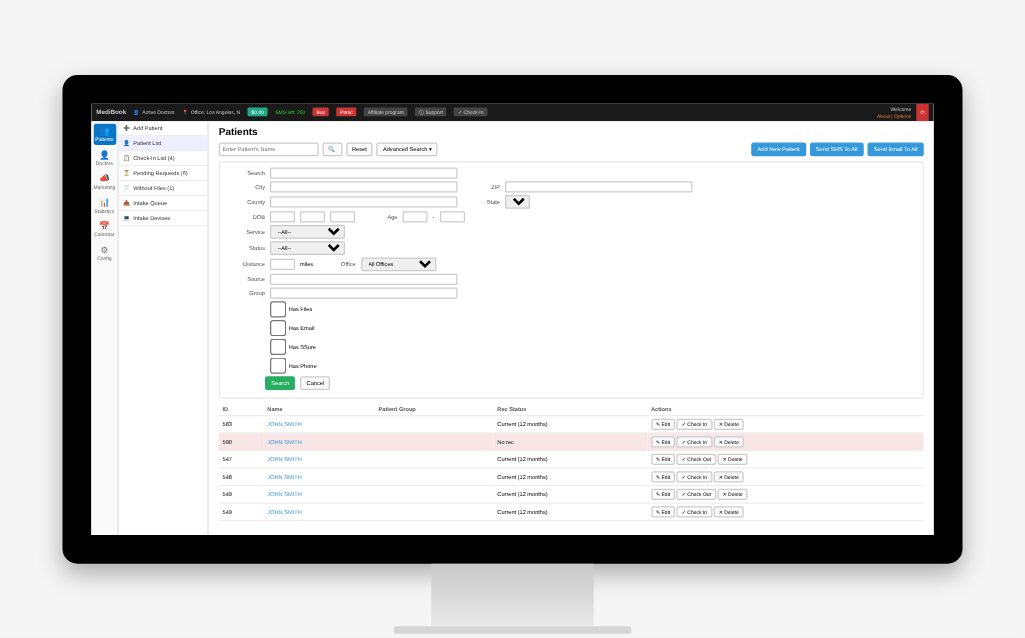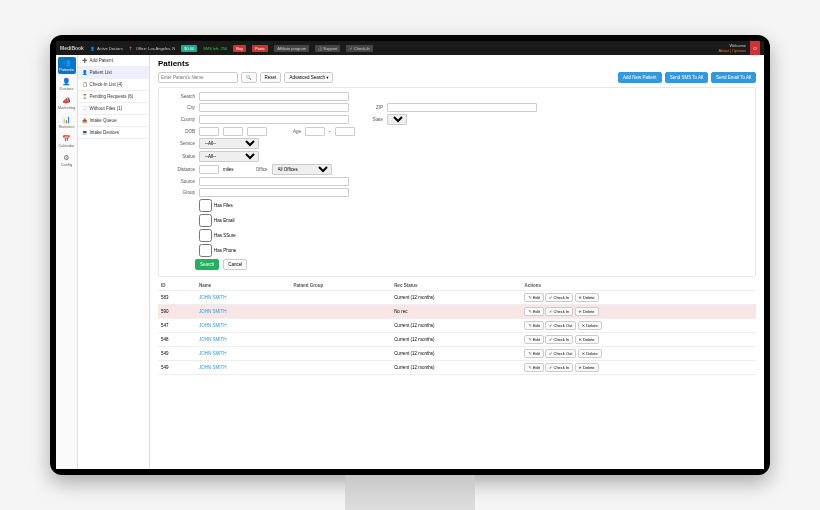--- a/index.html
+++ b/index.html
@@ -1,17 +1,17 @@
 <!DOCTYPE html>
 <html><head>
 <meta charset="utf-8">
 <style>
 *{margin:0;padding:0;box-sizing:border-box;font-family:Arial,Helvetica,sans-serif}
 body{background:#f5f5f5;display:flex;align-items:center;justify-content:center;height:510px;width:820px}
-.monitor{width:720px;height:440px;background:#000;border-radius:12px;padding:6px;position:relative;box-shadow:0 8px 20px rgba(0,0,0,.3)}
+.monitor{width:720px;height:391px;background:#000;border-radius:12px;padding:23px;position:relative;box-shadow:0 8px 20px rgba(0,0,0,.3)}
 .screen{width:100%;height:100%;background:#f2f2f2;overflow:hidden;display:flex;flex-direction:column;font-size:5px}
 .stand{position:absolute;bottom:-50px;left:50%;transform:translateX(-50%);width:130px;height:50px;background:linear-gradient(#c8c8c8,#e8e8e8)}
 .stand:after{content:"";position:absolute;bottom:-6px;left:-30px;right:-30px;height:6px;background:#d5d5d5;border-radius:2px}
 .topbar{background:#1a1a1a;color:#ccc;height:14px;display:flex;align-items:center;padding:0 4px;gap:6px;font-size:4px}
 .topbar .logo{font-weight:bold;font-size:5px}
 .topbar .seg{display:flex;align-items:center;gap:2px}
 .topbar .pill{padding:1px 3px;border-radius:1px;font-size:4px}
 .pill-green{background:#2a8;color:#fff}
 .pill-red{background:#c33;color:#fff}
 .pill-gray{background:#444;color:#ccc}

